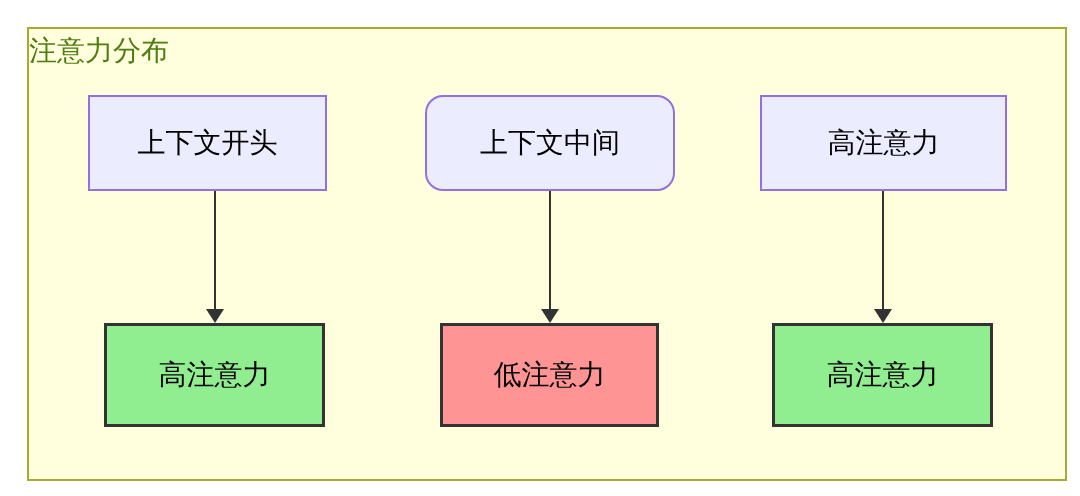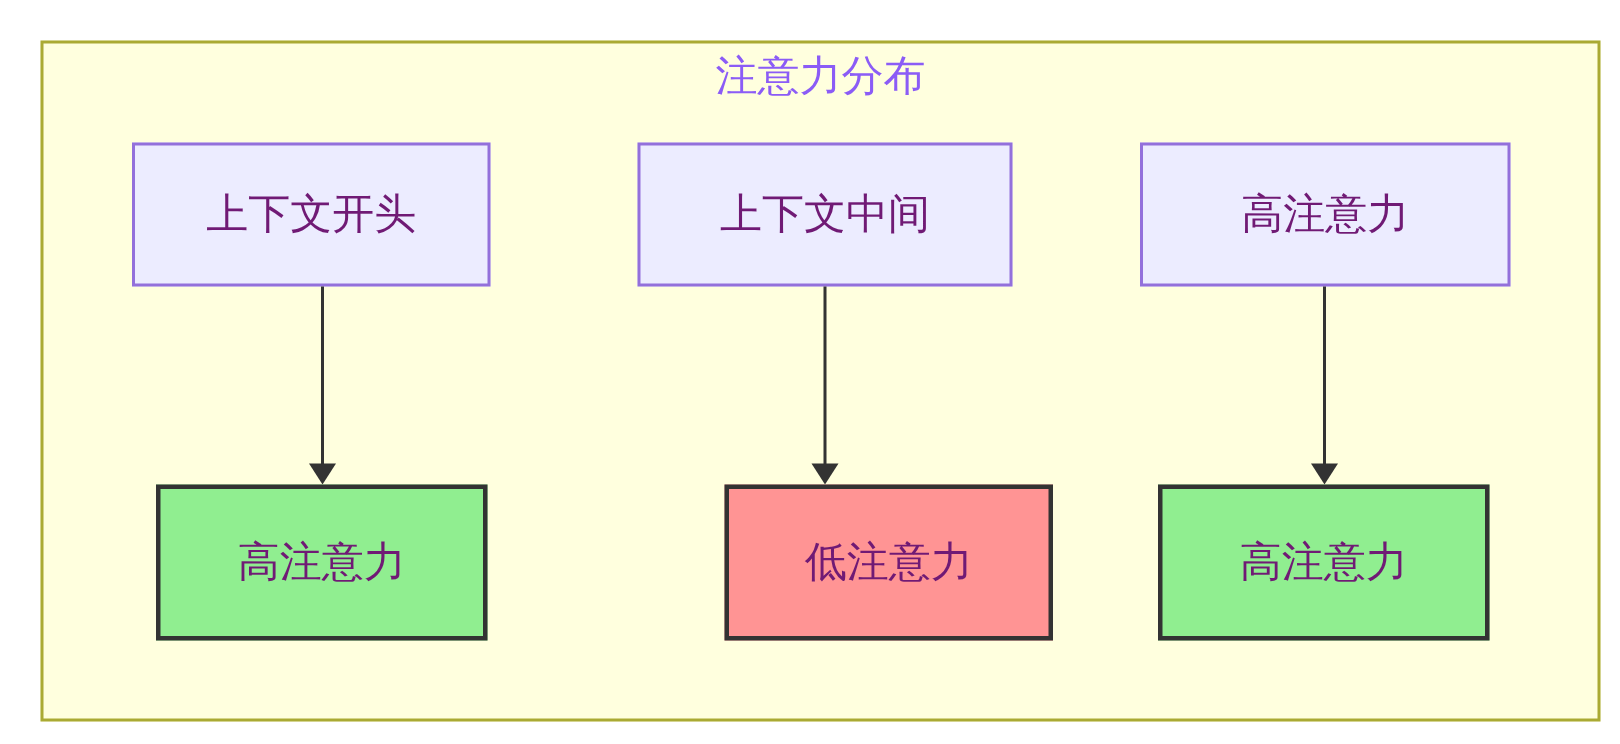--- a/index.html
+++ b/index.html
@@ -13,47 +13,47 @@
   .container {
     position: absolute;
     left: 27px; top: 27px;
     width: 1040px; height: 454px;
     background: #ffffde;
     border: 2px solid #aaaa33;
   }
   .title {
     position: absolute;
     left: 0; right: 0; top: 4px;
-    text-align: center;
+    text-align: left;
     font-size: 28px;
     line-height: 36px;
-    color: #8b5cf6;
+    color: #4d7c0f;
   }
   .node {
     position: absolute;
     display: flex;
     align-items: center;
     justify-content: center;
     font-size: 28px;
-    color: #701a75;
+    color: #000000;
     text-align: center;
   }
   .ctx-node {
     top: 66px;
     height: 96px;
     background: #ececff;
     border: 2px solid #9370db;
   }
   .attn-node {
     top: 294px;
     height: 104px;
     border: 3px solid #333333;
   }
   .attn-high { background: #90ee90; }
-  .attn-low  { background: #ff9494; margin-left: 43px; }
+  .attn-low  { background: #ff9494; }
   .arrow {
     position: absolute;
     top: 162px;
     height: 132px;
     width: 18px;
     transform: translateX(-50%);
   }
   .arrow-line {
     position: absolute;
     top: 0; left: 50%;
@@ -77,21 +77,21 @@
 
 <div class="page">
   <div class="container" style="background-color: rgb(255, 255, 222); border-color: rgb(170, 170, 51);">
 
     <div class="title">注意力分布</div>
 
     <div class="node ctx-node" style="left: 59px; width: 239px; background-color: rgb(236, 236, 255); border-color: rgb(147, 112, 219);">
       <span>上下文开头</span>
     </div>
 
-    <div class="node ctx-node" style="left: 396px; width: 250px; background-color: rgb(236, 236, 255); border-color: rgb(147, 112, 219);">
+    <div class="node ctx-node" style="left: 396px; width: 250px; background-color: rgb(236, 236, 255); border-color: rgb(147, 112, 219); border-radius: 18px;">
       <span>上下文中间</span>
     </div>
 
     <div class="node ctx-node" style="left: 731px; width: 247px; background-color: rgb(236, 236, 255); border-color: rgb(147, 112, 219);">
       <span>高注意力</span>
     </div>
 
     <div class="arrow" style="left:186px;">
       <div class="arrow-line" style="background-color: rgb(51, 51, 51);"></div>
       <div class="arrow-head" style="border-top-color: rgb(51, 51, 51);"></div>

